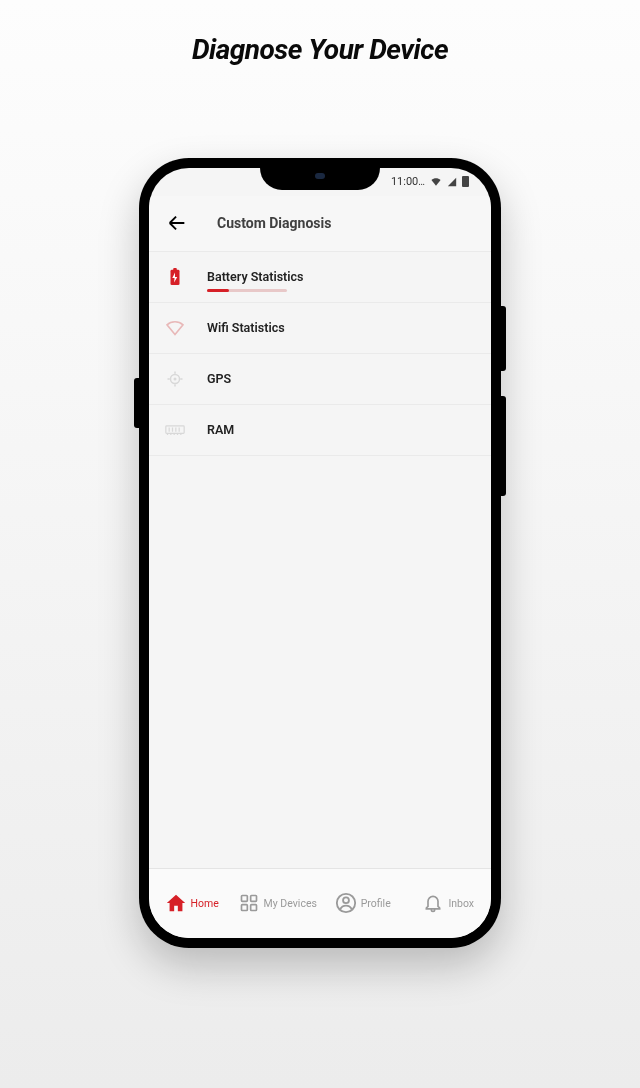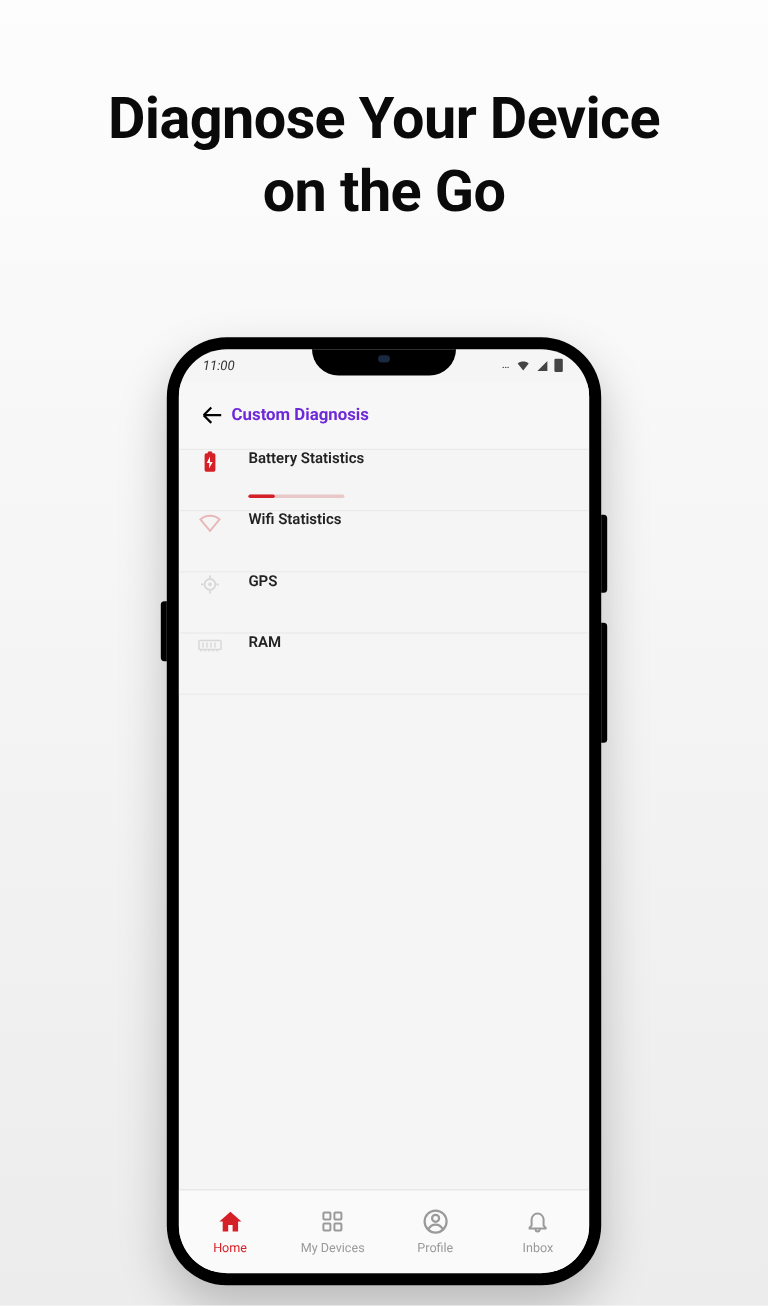--- a/index.html
+++ b/index.html
@@ -1,54 +1,53 @@
 <!DOCTYPE html>
 <html><head>
   <meta charset="utf-8">
   <style>
     * { margin:0; padding:0; box-sizing:border-box; font-family:-apple-system,BlinkMacSystemFont,'Segoe UI',Roboto,Helvetica,Arial,sans-serif; }
     body { width:640px; height:1088px; background:linear-gradient(180deg,#fdfdfd 0%,#ececec 100%); overflow:hidden; }
-    .marketing-heading { text-align:center; font-size:48px; font-weight:700; line-height:1.28; color:#0a0a0a; padding-top:68px; letter-spacing:-0.5px; }
+    .marketing-heading { text-align:center; font-size:28px; font-weight:700; line-height:1.28; color:#0a0a0a; padding-top:32px; letter-spacing:-0.5px;font-style:italic; }
     .phone-wrap { display:flex; justify-content:center; margin-top:90px; }
     .phone { position:relative; width:362px; height:790px; background:#000; border-radius:50px; box-shadow:0 18px 40px rgba(0,0,0,0.22); }
     .phone::before, .phone::after { content:""; position:absolute; background:#000; }
     .phone::before { right:-5px; top:148px; width:5px; height:65px; border-radius:0 3px 3px 0; }
     .phone::after  { right:-5px; top:238px; width:5px; height:100px; border-radius:0 3px 3px 0; }
     .side-left { position:absolute; left:-5px; top:220px; width:5px; height:50px; background:#000; border-radius:3px 0 0 3px; }
     .screen { position:absolute; top:10px; left:10px; right:10px; bottom:10px; background:#f5f5f5; border-radius:40px; overflow:hidden; }
     .notch { position:absolute; top:-6px; left:50%; transform:translateX(-50%); width:120px; height:28px; background:#000; border-radius:0 0 22px 22px; z-index:10; }
     .notch::after { content:""; position:absolute; top:11px; left:50%; transform:translateX(-50%); width:10px; height:6px; background:#1a2840; border-radius:3px; }
-    .statusbar { height:28px; display:flex; align-items:center; justify-content:space-between; padding:0 22px 0 20px; font-size:11px; color:#333;font-style:italic; }
+    .statusbar { height:28px; display:flex; align-items:center; justify-content:flex-end; padding:0 22px 0 20px; font-size:11px; color:#333; }
     .status-icons { display:flex; align-items:center; gap:4px; }
     .dots { font-size:10px; letter-spacing:1px; }
     .wifi-s, .sig-s { width:12px; height:10px; }
     .batt-s { width:7px; height:11px; background:#444; border-radius:1px; }
     .app-header { height:56px; display:flex; align-items:center; padding:0 14px; background:#f7f7f7; border-bottom:1px solid #eaeaea; }
     .back-btn { width:28px; height:28px; display:flex; align-items:center; justify-content:center; }
-    .header-title { font-size:14px; font-weight:700; color:#6d28d9; margin-left:2px; }
+    .header-title { font-size:14px; font-weight:700; color:#404040; margin-left:26px; }
     .list { background:#f5f5f5; }
-    .list-item { height:51px; display:flex; align-items:flex-start; padding:0 16px; border-bottom:1px solid #eaeaea; position:relative; }
+    .list-item { height:51px; display:flex; align-items:center; padding:0 16px; border-bottom:1px solid #eaeaea; position:relative; }
     .item-icon { width:20px; height:20px; display:flex; align-items:center; justify-content:center; color:#d8d8d8; }
     .item-active .item-icon { color:#d62027; }
     .item-label { font-size:12.5px; font-weight:600; color:#222; margin-left:22px; }
     .progress-track { position:absolute; left:58px; bottom:10px; width:80px; height:3px; background:#e8c8c8; border-radius:2px; }
     .progress-fill { height:100%; background:#d62027; border-radius:2px; }
     .bottom-nav { position:absolute; bottom:0; left:0; right:0; height:70px; background:#fafafa; border-top:1px solid #e4e4e4; display:flex; }
-    .nav-item { flex:1; display:flex; flex-direction:column; align-items:center; justify-content:center; gap:4px; color:#9a9a9a; }
+    .nav-item { flex:1; display:flex; flex-direction:row; align-items:center; justify-content:center; gap:4px; color:#9a9a9a; }
     .nav-item.active { color:#d62027; }
     .nav-icon { width:22px; height:22px; display:flex; align-items:center; justify-content:center; }
     .nav-label { font-size:10.5px; }
     svg { display:block; }
   </style>
 </head>
 <body>
 
 <h1 class="marketing-heading">
   <span>Diagnose Your Device</span><br>
-  <span>on the Go</span>
 </h1>
 
 <div class="phone-wrap">
   <div class="phone">
     <div class="side-left"></div>
     <div class="screen">
       <div class="notch"></div>
 
       <div class="statusbar">
         <span>11:00</span>

